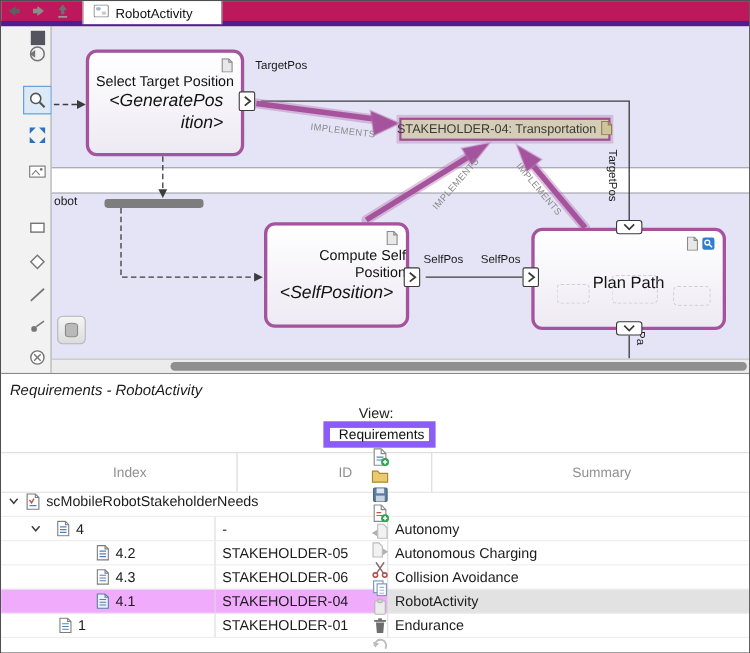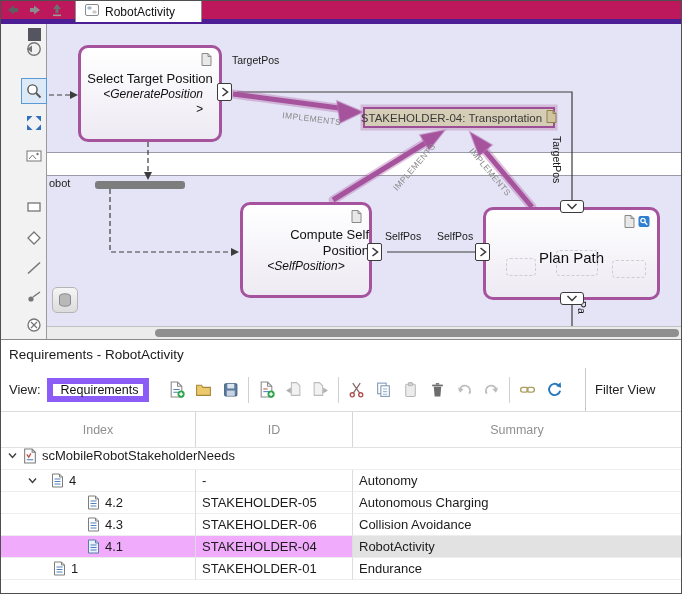--- a/index.html
+++ b/index.html
@@ -18,51 +18,51 @@
   .pal-ic { position:absolute; left:23px; width:20px; height:20px; display:flex; align-items:center; justify-content:center; }
   .pal-sel { position:absolute; left:20px; width:26px; height:26px; border:1px solid #5b9bd5; background:#dce9f7; }
   .corner-sq { position:absolute; left:27px; top:4px; width:13px; height:13px; background:#55555f; }
   .canvas { position:relative; flex:1; background:#e4e4f6; overflow:hidden; }
   .lane-band { position:absolute; left:0; top:128px; width:100%; height:24px; background:#fff; border-top:1px solid #9a9aa8; border-bottom:1px solid #9a9aa8; }
   .swimlane-label { position:absolute; left:2px; top:153px; font-size:11px; color:#222; }
   .fork { position:absolute; left:48px; top:157px; width:90px; height:8px; background:#7d7d7d; border-radius:3px; }
 
   .block { position:absolute; border:3px solid #a5539d; border-radius:10px; background:linear-gradient(#ffffff,#edeaf3); display:flex; flex-direction:column; align-items:center; justify-content:center; text-align:right; color:#111; z-index:3; }
   .block .title { font-size:13px; line-height:1.25; }
-  .block .stereo { font-size:12px; font-style:italic; line-height:1.2; max-width:106px; overflow-wrap:anywhere; }
+  .block .stereo { font-size:16px; font-style:italic; line-height:1.2; max-width:106px; overflow-wrap:anywhere; }
   .doc-badge { position:absolute; top:5px; right:7px; display:flex; gap:3px; }
   .port { position:absolute; width:15px; height:18px; background:#fff; border:1.5px solid #3a3a3a; border-radius:2px; display:flex; align-items:center; justify-content:center; z-index:5; }
   .vport { position:absolute; width:24px; height:13px; background:#fff; border:1.5px solid #3a3a3a; border-radius:3px; display:flex; align-items:center; justify-content:center; z-index:5; }
 
   .stakeholder { position:absolute; left:316px; top:83px; width:192px; height:21px; background:#d5cdb5; border:2px solid #9c4f96; box-shadow:0 0 0 2.5px rgba(199,153,195,.55); display:flex; align-items:center; justify-content:center; gap:4px; font-size:11.5px; color:#3a3a3a; z-index:4; white-space:nowrap; }
 
   .flow-label { position:absolute; font-size:10.5px; color:#1a1a1a; z-index:4; }
   .vert { writing-mode:vertical-rl; }
   .implements { position:absolute; font-size:8.5px; color:#8a8a8a; letter-spacing:.4px; transform-origin:left top; z-index:4; white-space:nowrap; }
 
   .ghost { position:absolute; border:1px dashed #a8a8c0; border-radius:4px; opacity:.5; }
   .conn { position:absolute; left:0; top:0; pointer-events:none; z-index:2; }
 
   .dstore-btn { position:absolute; left:5px; top:263px; width:26px; height:26px; border:1px solid #b5b5b5; border-radius:5px; background:linear-gradient(#f5f5f5,#dcdcdc); display:flex; align-items:center; justify-content:center; z-index:6; }
   .hscroll { position:absolute; left:0; bottom:0; width:100%; height:13px; background:#ececec; border-top:1px solid #c0c0c0; z-index:7; }
   .hthumb { position:absolute; left:108px; right:2px; top:2px; height:8px; background:#8f8f8f; border-radius:4px; }
 
   
   .req-panel { position:absolute; left:0; top:338px; width:100%; height:256px; background:#fff; border-top:1px solid #8a8a8a; }
-  .req-title { height:28px; display:flex; align-items:center; padding-left:8px; font-size:13.5px; color:#1a1a1a; }
-  .req-toolbar { height:44px; display:flex; align-items:center; padding-left:8px; border-bottom:1px solid #dcdcdc; position:relative; }
+  .req-title { height:28px; display:flex; align-items:center; padding-left:8px; font-size:13.5px; color:#1a1a1a;font-style:italic; }
+  .req-toolbar { height:44px; display:flex; align-items:center; padding-left:8px; border-bottom:1px solid #dcdcdc; position:relative;flex-direction:column; }
   .view-label { font-size:13px; color:#222; margin-right:6px; }
   .view-select { width:102px; height:24px; border:6px solid #8b5cf6; background:#fff; display:flex; align-items:center; justify-content:space-between; padding:0 6px 0 8px; font-size:12.5px; color:#111; }
   .tb-btn { width:27px; height:26px; display:flex; align-items:center; justify-content:center; }
   .tb-sep { width:1px; height:26px; background:#d0d0d0; margin:0 4px; }
   .tb-gap { width:14px; }
   .filter-zone { position:absolute; right:0; top:0; height:100%; width:96px; border-left:1px solid #c8c8c8; display:flex; align-items:center; padding-left:9px; font-size:13px; color:#222; }
 
   .thead { height:36px; display:flex; align-items:center; font-size:12.5px; color:#909090; border-bottom:1px solid #e2e2e2; }
-  .th { height:100%; display:flex; align-items:center; justify-content:center; }
+  .th { height:100%; display:flex; align-items:center; justify-content:center;margin-left:20px; }
   .th-index { width:195px; border-right:1px solid #d6d6d6; }
   .th-id { width:157px; border-right:1px solid #d6d6d6; }
   .th-summary { flex:1; }
 
   .trow { display:flex; height:22px; align-items:stretch; font-size:13px; color:#1c1c1c; }
   .cell { display:flex; align-items:center; border-bottom:1px solid #ededed; }
   .c-index { width:195px; border-right:1px solid #dcdcdc; }
   .c-id { width:157px; border-right:1px solid #dcdcdc; padding-left:6px; }
   .c-summary { flex:1; padding-left:6px; }
   .row-set .c-full { width:100%; display:flex; align-items:flex-start; border-bottom:1px solid #ededed; }
@@ -403,23 +403,20 @@
             <rect x="1.5" y="6" width="7" height="4.5" rx="2.2" fill="none" stroke="#ad9f62" stroke-width="1.3"></rect>
             <rect x="7.5" y="6" width="7" height="4.5" rx="2.2" fill="none" stroke="#ad9f62" stroke-width="1.3"></rect>
           </svg>
       </span>
       <span class="tb-btn">
         <svg width="17" height="17" viewBox="0 0 16 16">
             <path d="M13.3,9.2 a5.3,5.3 0 1 1 -1.6,-5.2" fill="none" stroke="#2878be" stroke-width="1.8"></path>
             <polygon points="13.8,1.2 14.2,6.4 9.4,4.6" fill="#2878be"></polygon>
           </svg>
       </span>
-      <div class="filter-zone">
-        <span>Filter View</span>
-      </div>
     </div>
 
     <div class="thead">
       <span class="th th-index">Index</span>
       <span class="th th-id">ID</span>
       <span class="th th-summary">Summary</span>
     </div>
 
     <div class="trow row-set">
       <div class="c-full">

